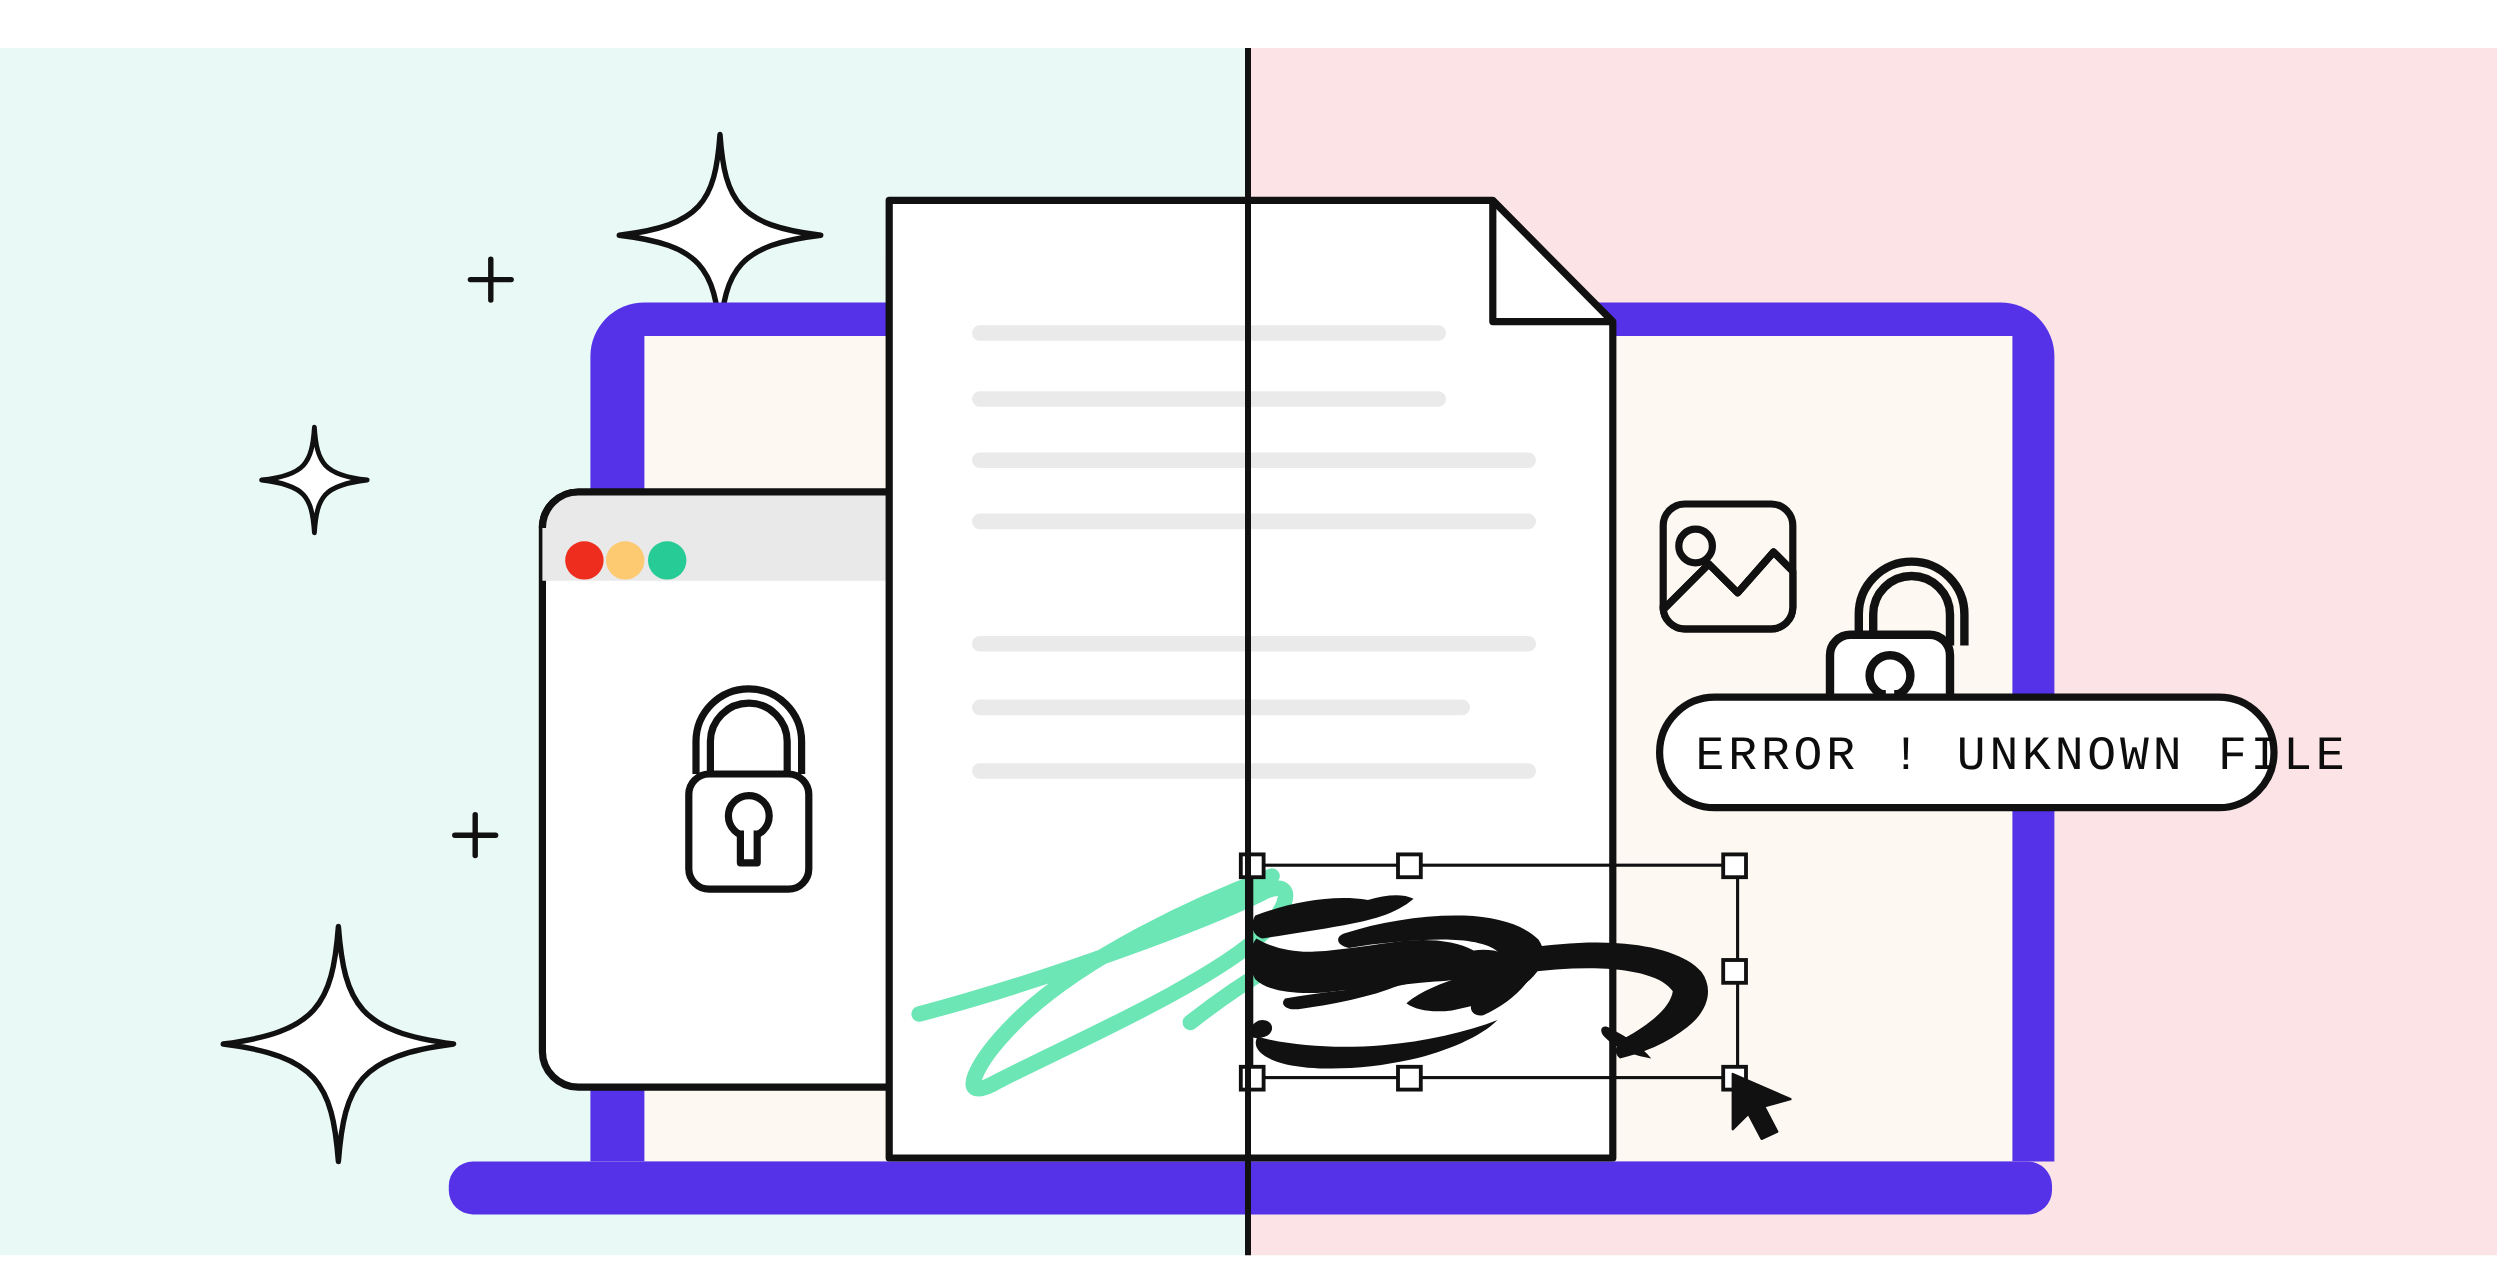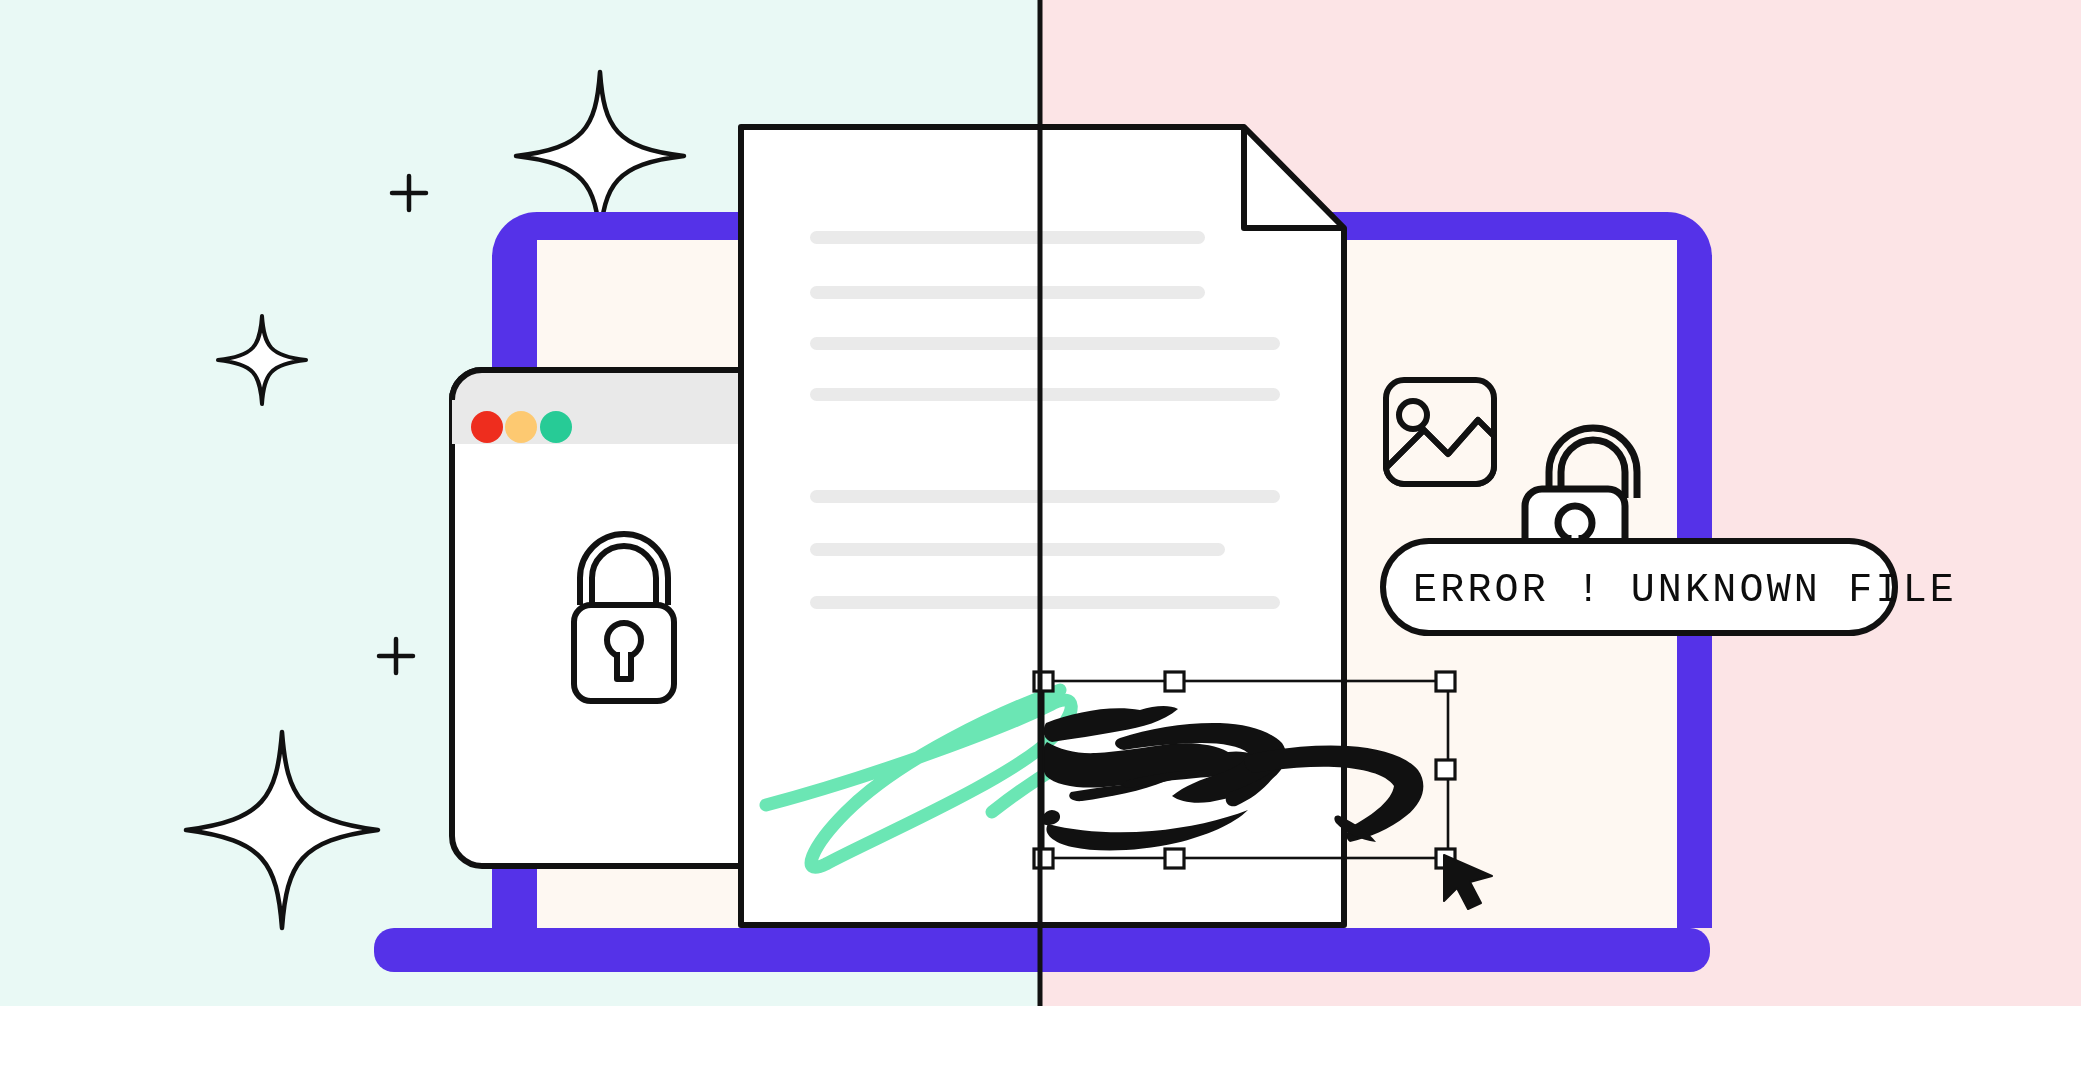--- a/index.html
+++ b/index.html
@@ -6,20 +6,21 @@
     margin: 0;
     padding: 0;
     background: #ffffff;
     font-family: "Liberation Sans", sans-serif;
   }
   #stage {
     position: relative;
     width: 2081px;
     height: 1006px;
     overflow: hidden;
+    margin-top: 40px;
   }
   #stage svg {
     display: block;
     width: 2081px;
     height: 1073px;
   }
   .error-label {
     font-family: "Liberation Mono", "DejaVu Sans Mono", monospace;
     font-size: 40px;
     letter-spacing: 3.2px;

